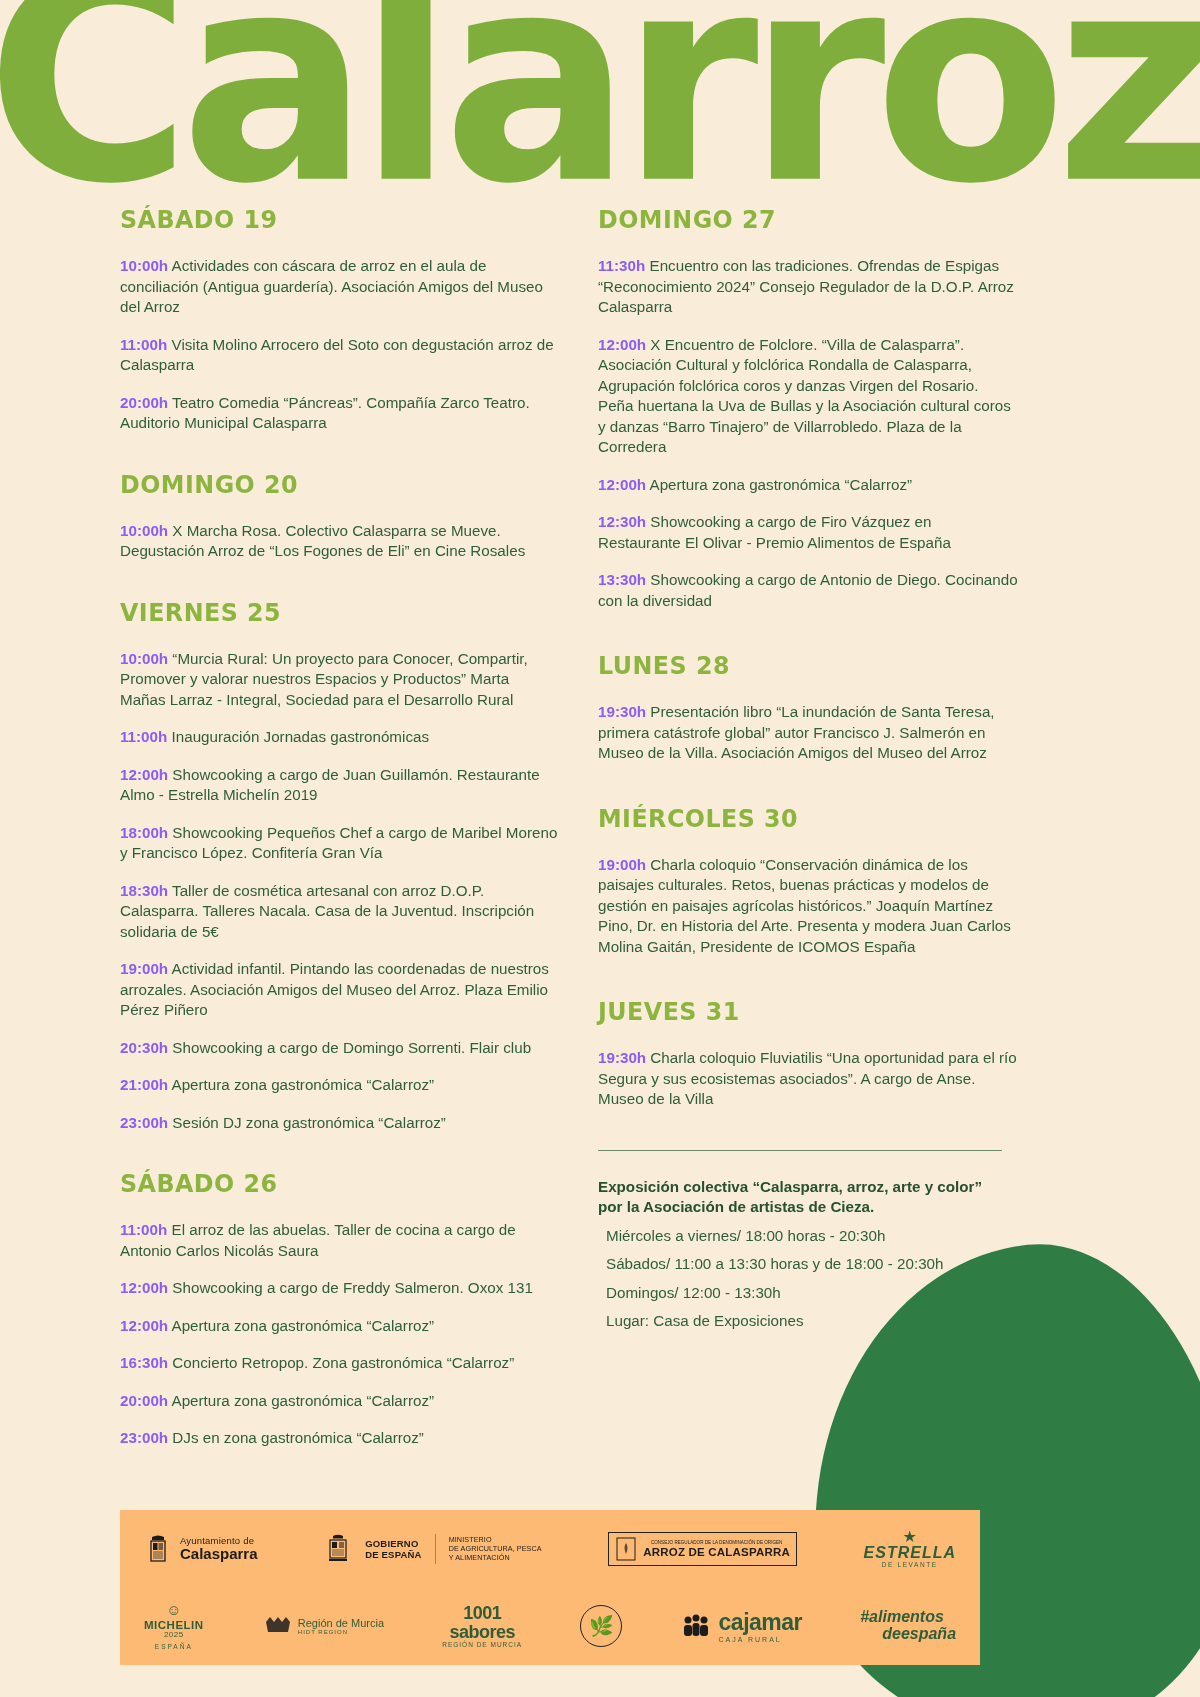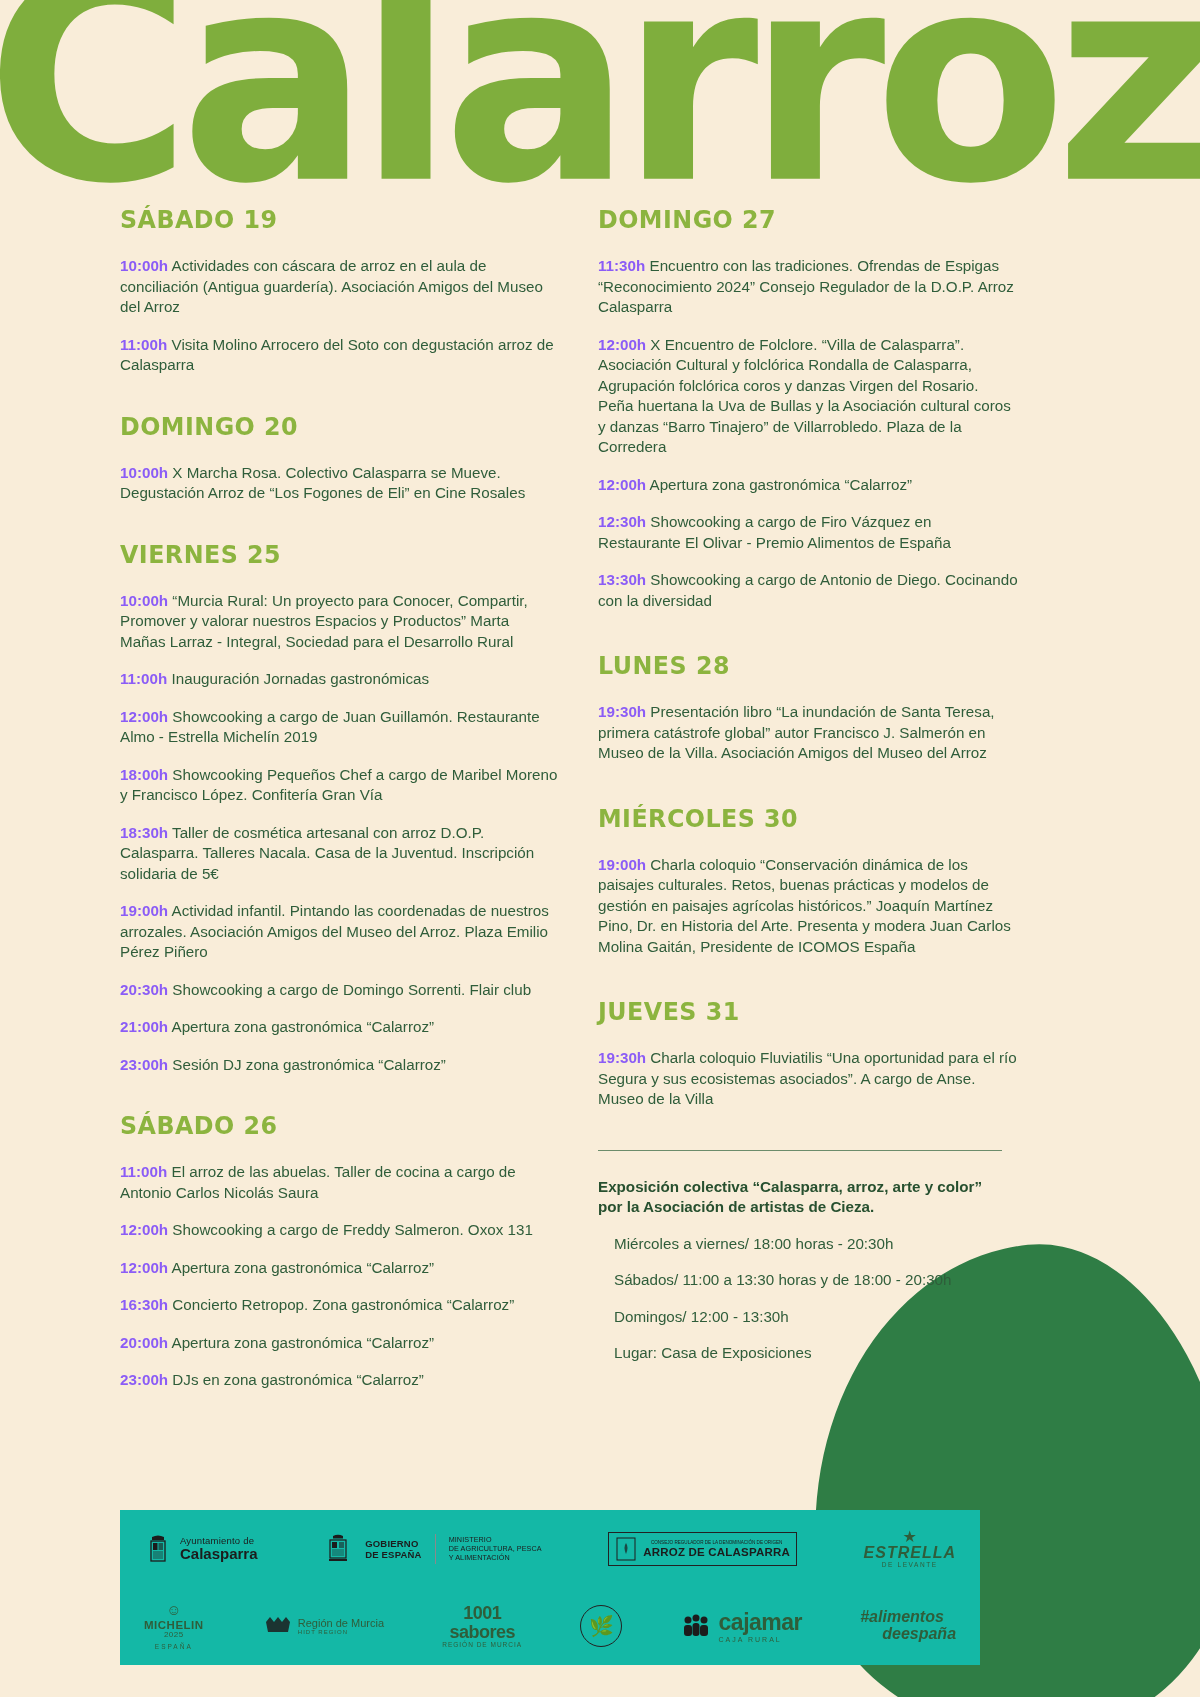--- a/index.html
+++ b/index.html
@@ -85,28 +85,28 @@
     margin-top:26px;
     width:404px;
   }
   .expo .rule{
     height:1px;background:#3c6b46;opacity:.75;margin:0 0 26px 0;width:404px;
   }
   .expo .expo-title{
     font-weight:bold;font-size:15.2px;line-height:20.5px;color:#27502f;margin:0;
   }
   .expo .expo-line{
-    font-size:15.2px;line-height:20.5px;color:#2f5d3a;margin:16px;
+    font-size:15.2px;line-height:20.5px;color:#2f5d3a;margin:8px;
   }
 
   
   .footer{
     position:absolute;left:120px;bottom:32px;
     width:860px;height:155px;
-    background:#14b8a6;
+    background:#fdba74;
     display:flex;flex-direction:column;justify-content:center;
   }
   .logo-row{
     display:flex;align-items:center;
     height:50%;
     padding:0 24px;
     box-sizing:border-box;
   }
   .logo{
     display:flex;align-items:center;gap:8px;
@@ -168,20 +168,21 @@
   <div class="blob"></div>
 
   <div class="columns">
 
     <div class="col left">
 
       <div class="day-block">
         <div class="day-head">SÁBADO 19</div>
         <p class="entry"><span class="t">10:00h</span> <span>Actividades con cáscara de arroz en el aula de conciliación (Antigua guardería). Asociación Amigos del Museo del Arroz</span></p>
         <p class="entry"><span class="t">11:00h</span> <span>Visita Molino Arrocero del Soto con degustación arroz de Calasparra</span></p>
+        <p class="entry"><span class="t">20:00h</span> <span>Teatro Comedia “Páncreas”. Compañía Zarco Teatro. Auditorio Municipal Calasparra</span></p>
       </div>
 
       <div class="day-block">
         <div class="day-head">DOMINGO 20</div>
         <p class="entry"><span class="t">10:00h</span> <span>X Marcha Rosa. Colectivo Calasparra se Mueve. Degustación Arroz de “Los Fogones de Eli” en Cine Rosales</span></p>
       </div>
 
       <div class="day-block">
         <div class="day-head">VIERNES 25</div>
         <p class="entry"><span class="t">10:00h</span> <span>“Murcia Rural: Un proyecto para Conocer, Compartir, Promover y valorar nuestros Espacios y Productos” Marta Mañas Larraz - Integral, Sociedad para el Desarrollo Rural</span></p>

